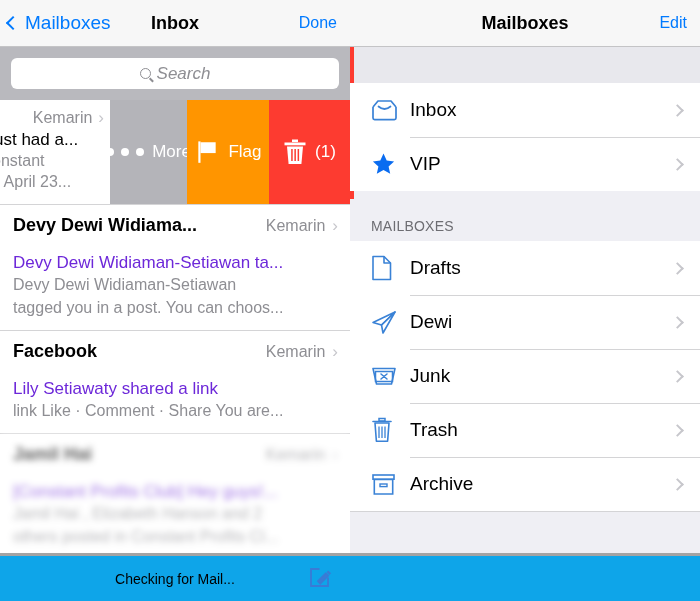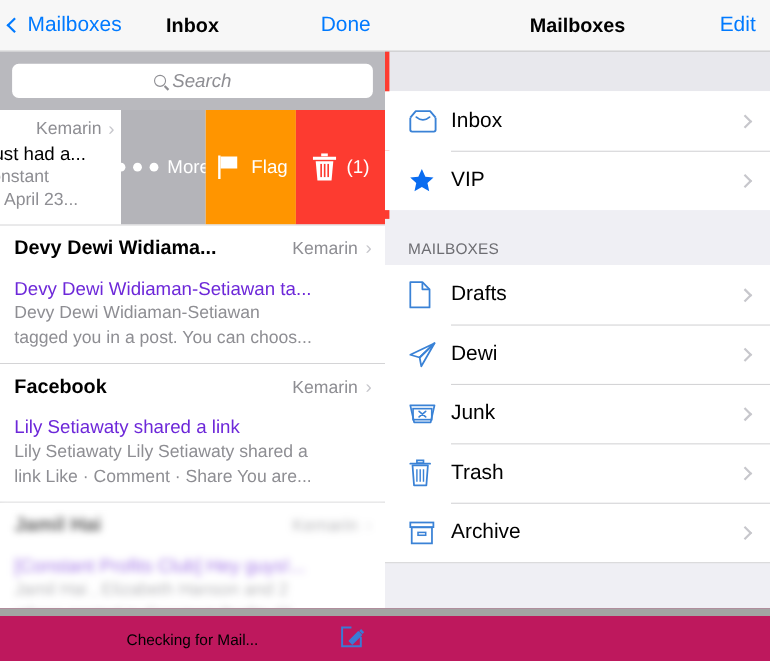--- a/index.html
+++ b/index.html
@@ -30,21 +30,21 @@
   .chev-back {
     display: inline-block; width: 10px; height: 10px;
     border-left: 2.6px solid #007aff; border-bottom: 2.6px solid #007aff;
     transform: rotate(45deg); margin-right: 7px;
   }
   .nav-title {
     position: absolute; left: 0; right: 0; text-align: center;
     font-size: 18px; font-weight: bold; color: #000;
   }
   .nav-right {
-    position: absolute; right: 13px; color: #007aff; font-size: 19px; cursor: pointer;
+    position: absolute; right: 13px; color: #007aff; font-size: 16px; cursor: pointer;
   }
 
   .search-wrap {
     height: 53px; background: #b9b9be;
     display: flex; align-items: center; padding: 0 11px; font-style: italic;
   }
   .search-field {
     flex: 1; height: 31px; background: #ffffff; border-radius: 6px;
     display: flex; align-items: center; justify-content: center; gap: 6px;
     cursor: text;
@@ -134,21 +134,21 @@
   }
   .rp-section-header {
     height: 50px; display: flex; align-items: flex-end; padding: 0 0 7px 21px;
     background: #efeff4; font-size: 14px; color: #6d6d72; letter-spacing: 0.2px;
   }
   .rp-tail { height: 44px; background: #efeff4; border-top: 1px solid #d4d4d6; }
 
   
   .toolbar {
     position: absolute; left: 0; top: 553px; width: 700px; height: 48px;
-    background: #be185d; border-top: 7px solid #a3a3a3; display: flex;
+    background: #0ea5e9; border-top: 3px solid #a3a3a3; display: flex;
   }
   .tb-half {
     width: 350px; height: 100%; position: relative;
     display: flex; align-items: center; justify-content: center;
   }
   .tb-status { font-size: 14px; color: #000; }
   .tb-compose {
     position: absolute; right: 18px; top: 50%; transform: translateY(-50%);
     cursor: pointer;
   }
@@ -229,21 +229,20 @@
       <div class="mr-preview">tagged you in a post. You can choos...</div>
     </div>
 
     <div class="mail-row">
       <div class="mr-head">
         <span class="mr-sender">Facebook</span>
         <span class="mr-date">Kemarin</span>
         <span class="mr-chev">›</span>
       </div>
       <div class="mr-subject">Lily Setiawaty shared a link</div>
-      <div class="mr-preview">Lily Setiawaty Lily Setiawaty shared a</div>
       <div class="mr-preview">link Like · Comment · Share You are...</div>
     </div>
 
     <div class="mail-row faded">
       <div class="mr-head">
         <span class="mr-sender">Jamil Hai</span>
         <span class="mr-date">Kemarin</span>
         <span class="mr-chev">›</span>
       </div>
       <div class="mr-subject">[Constant Profits Club] Hey guys!...</div>

